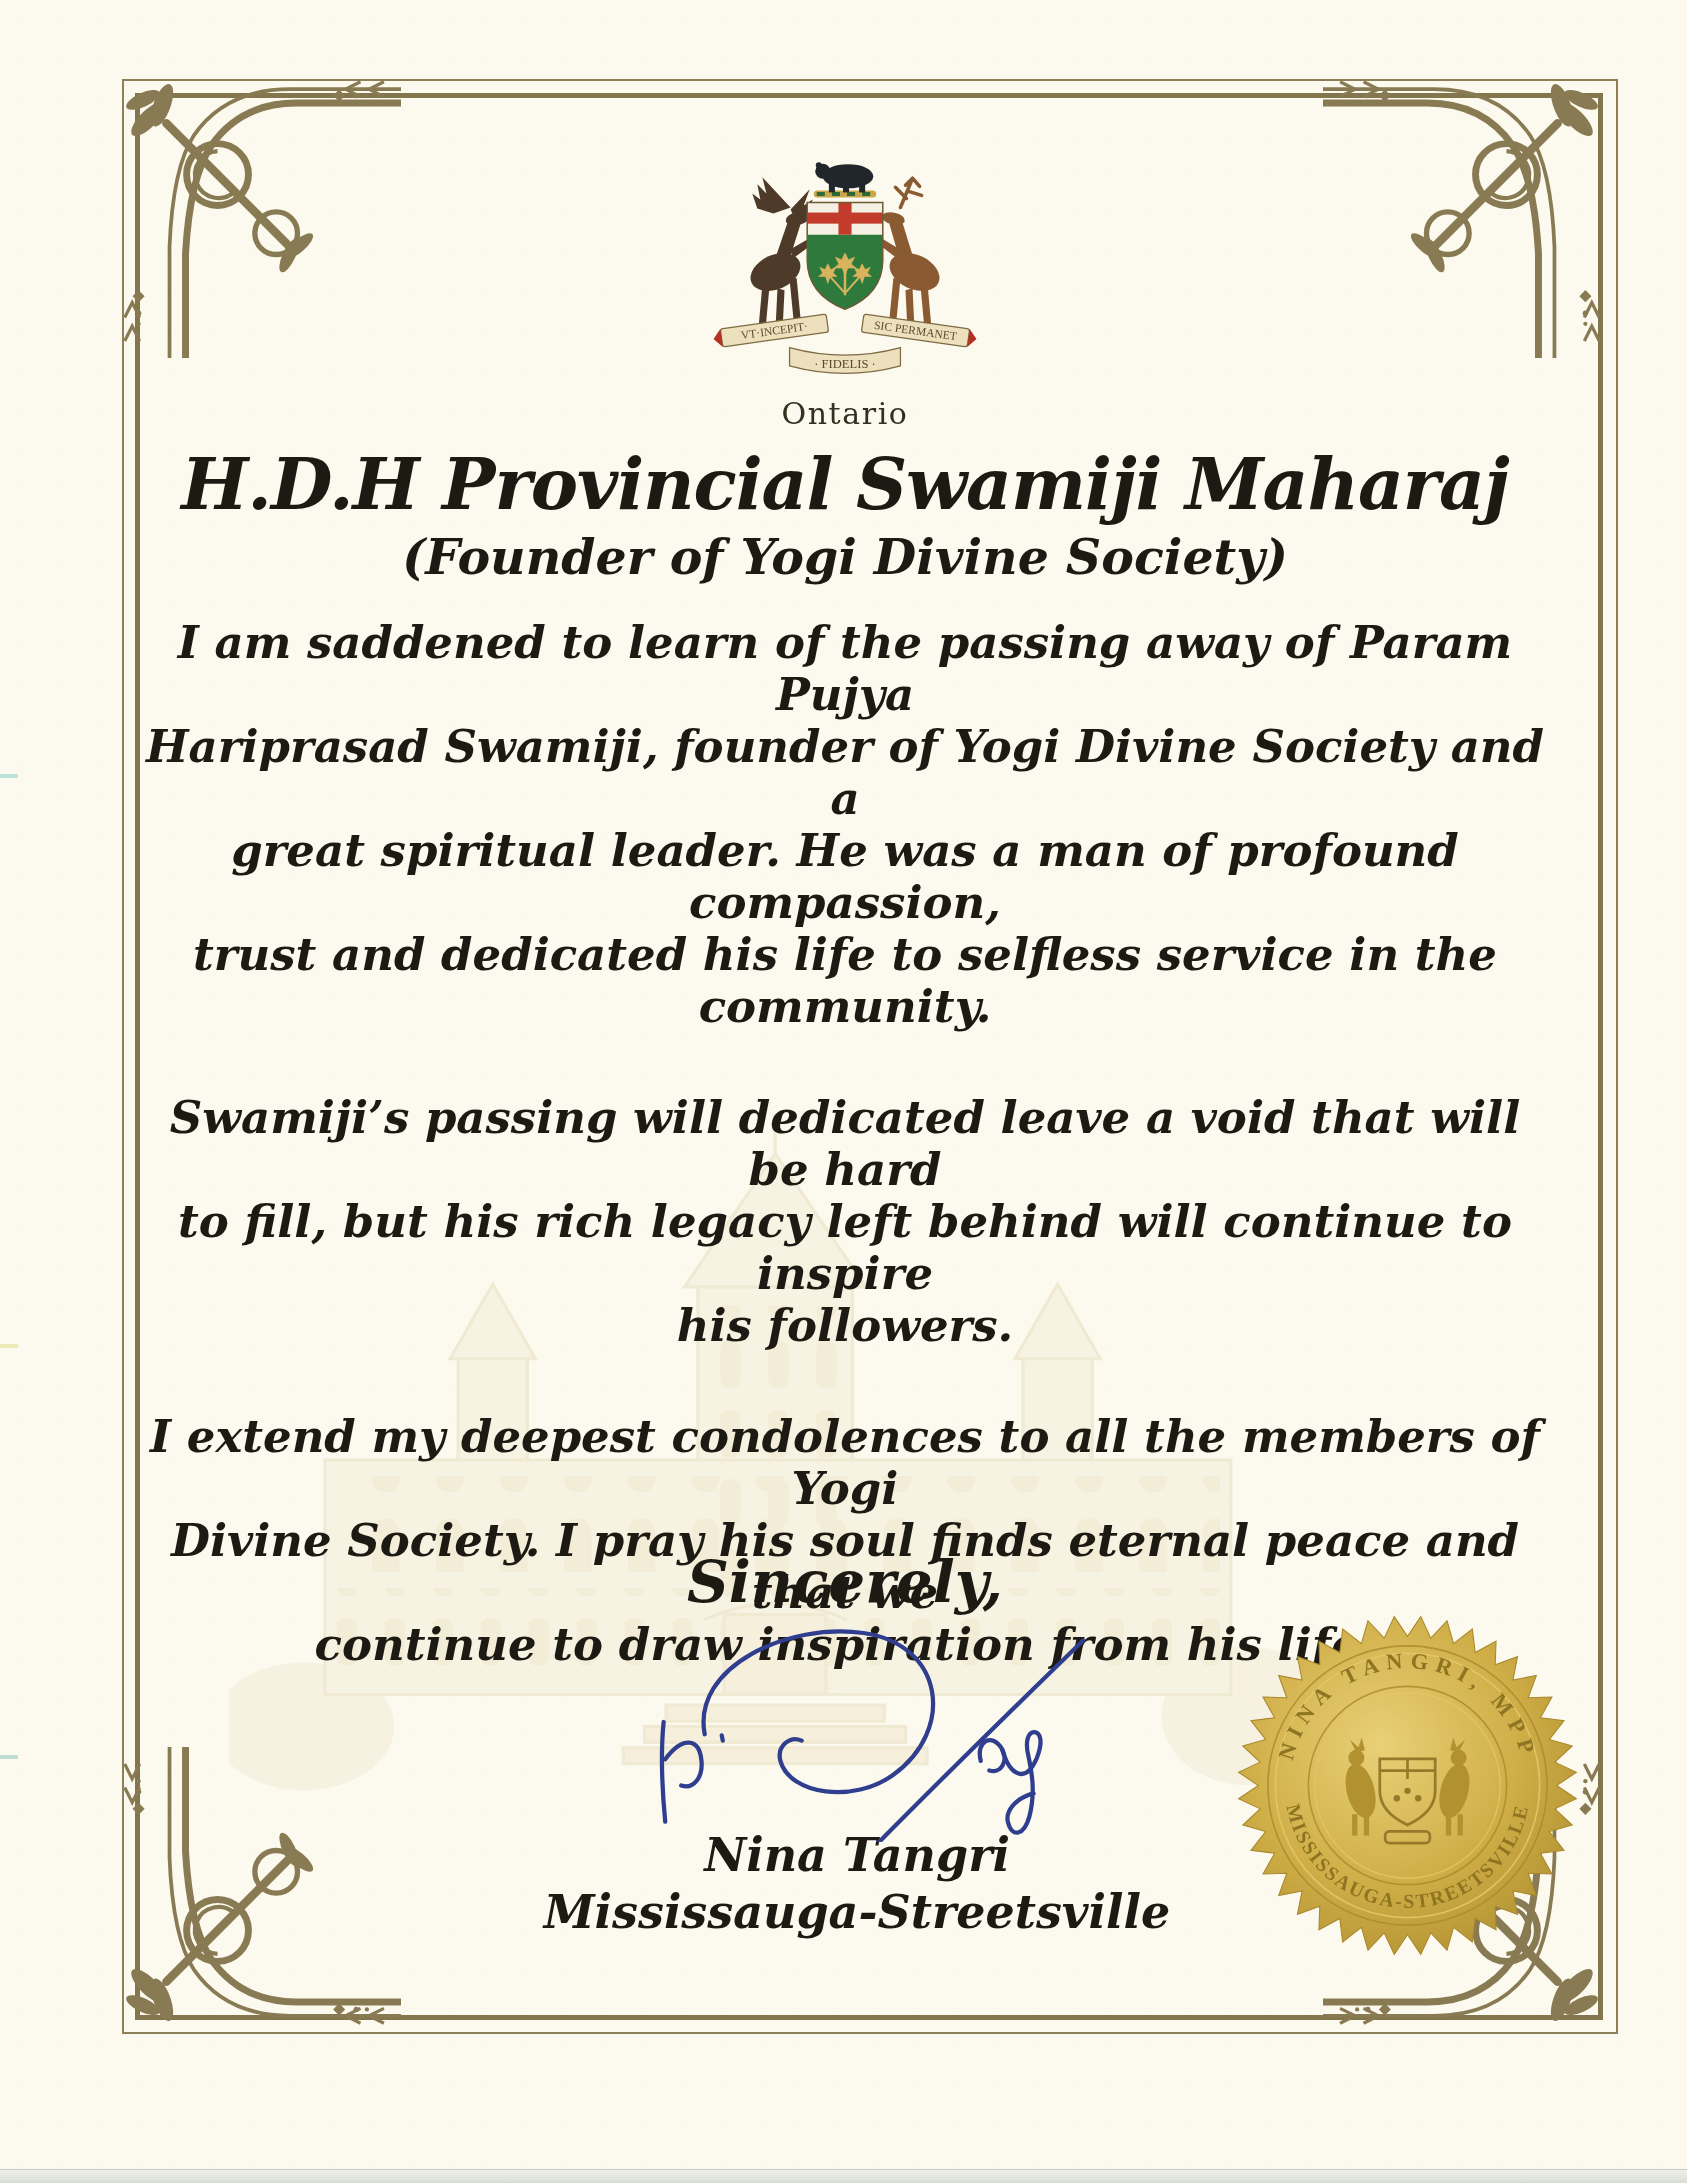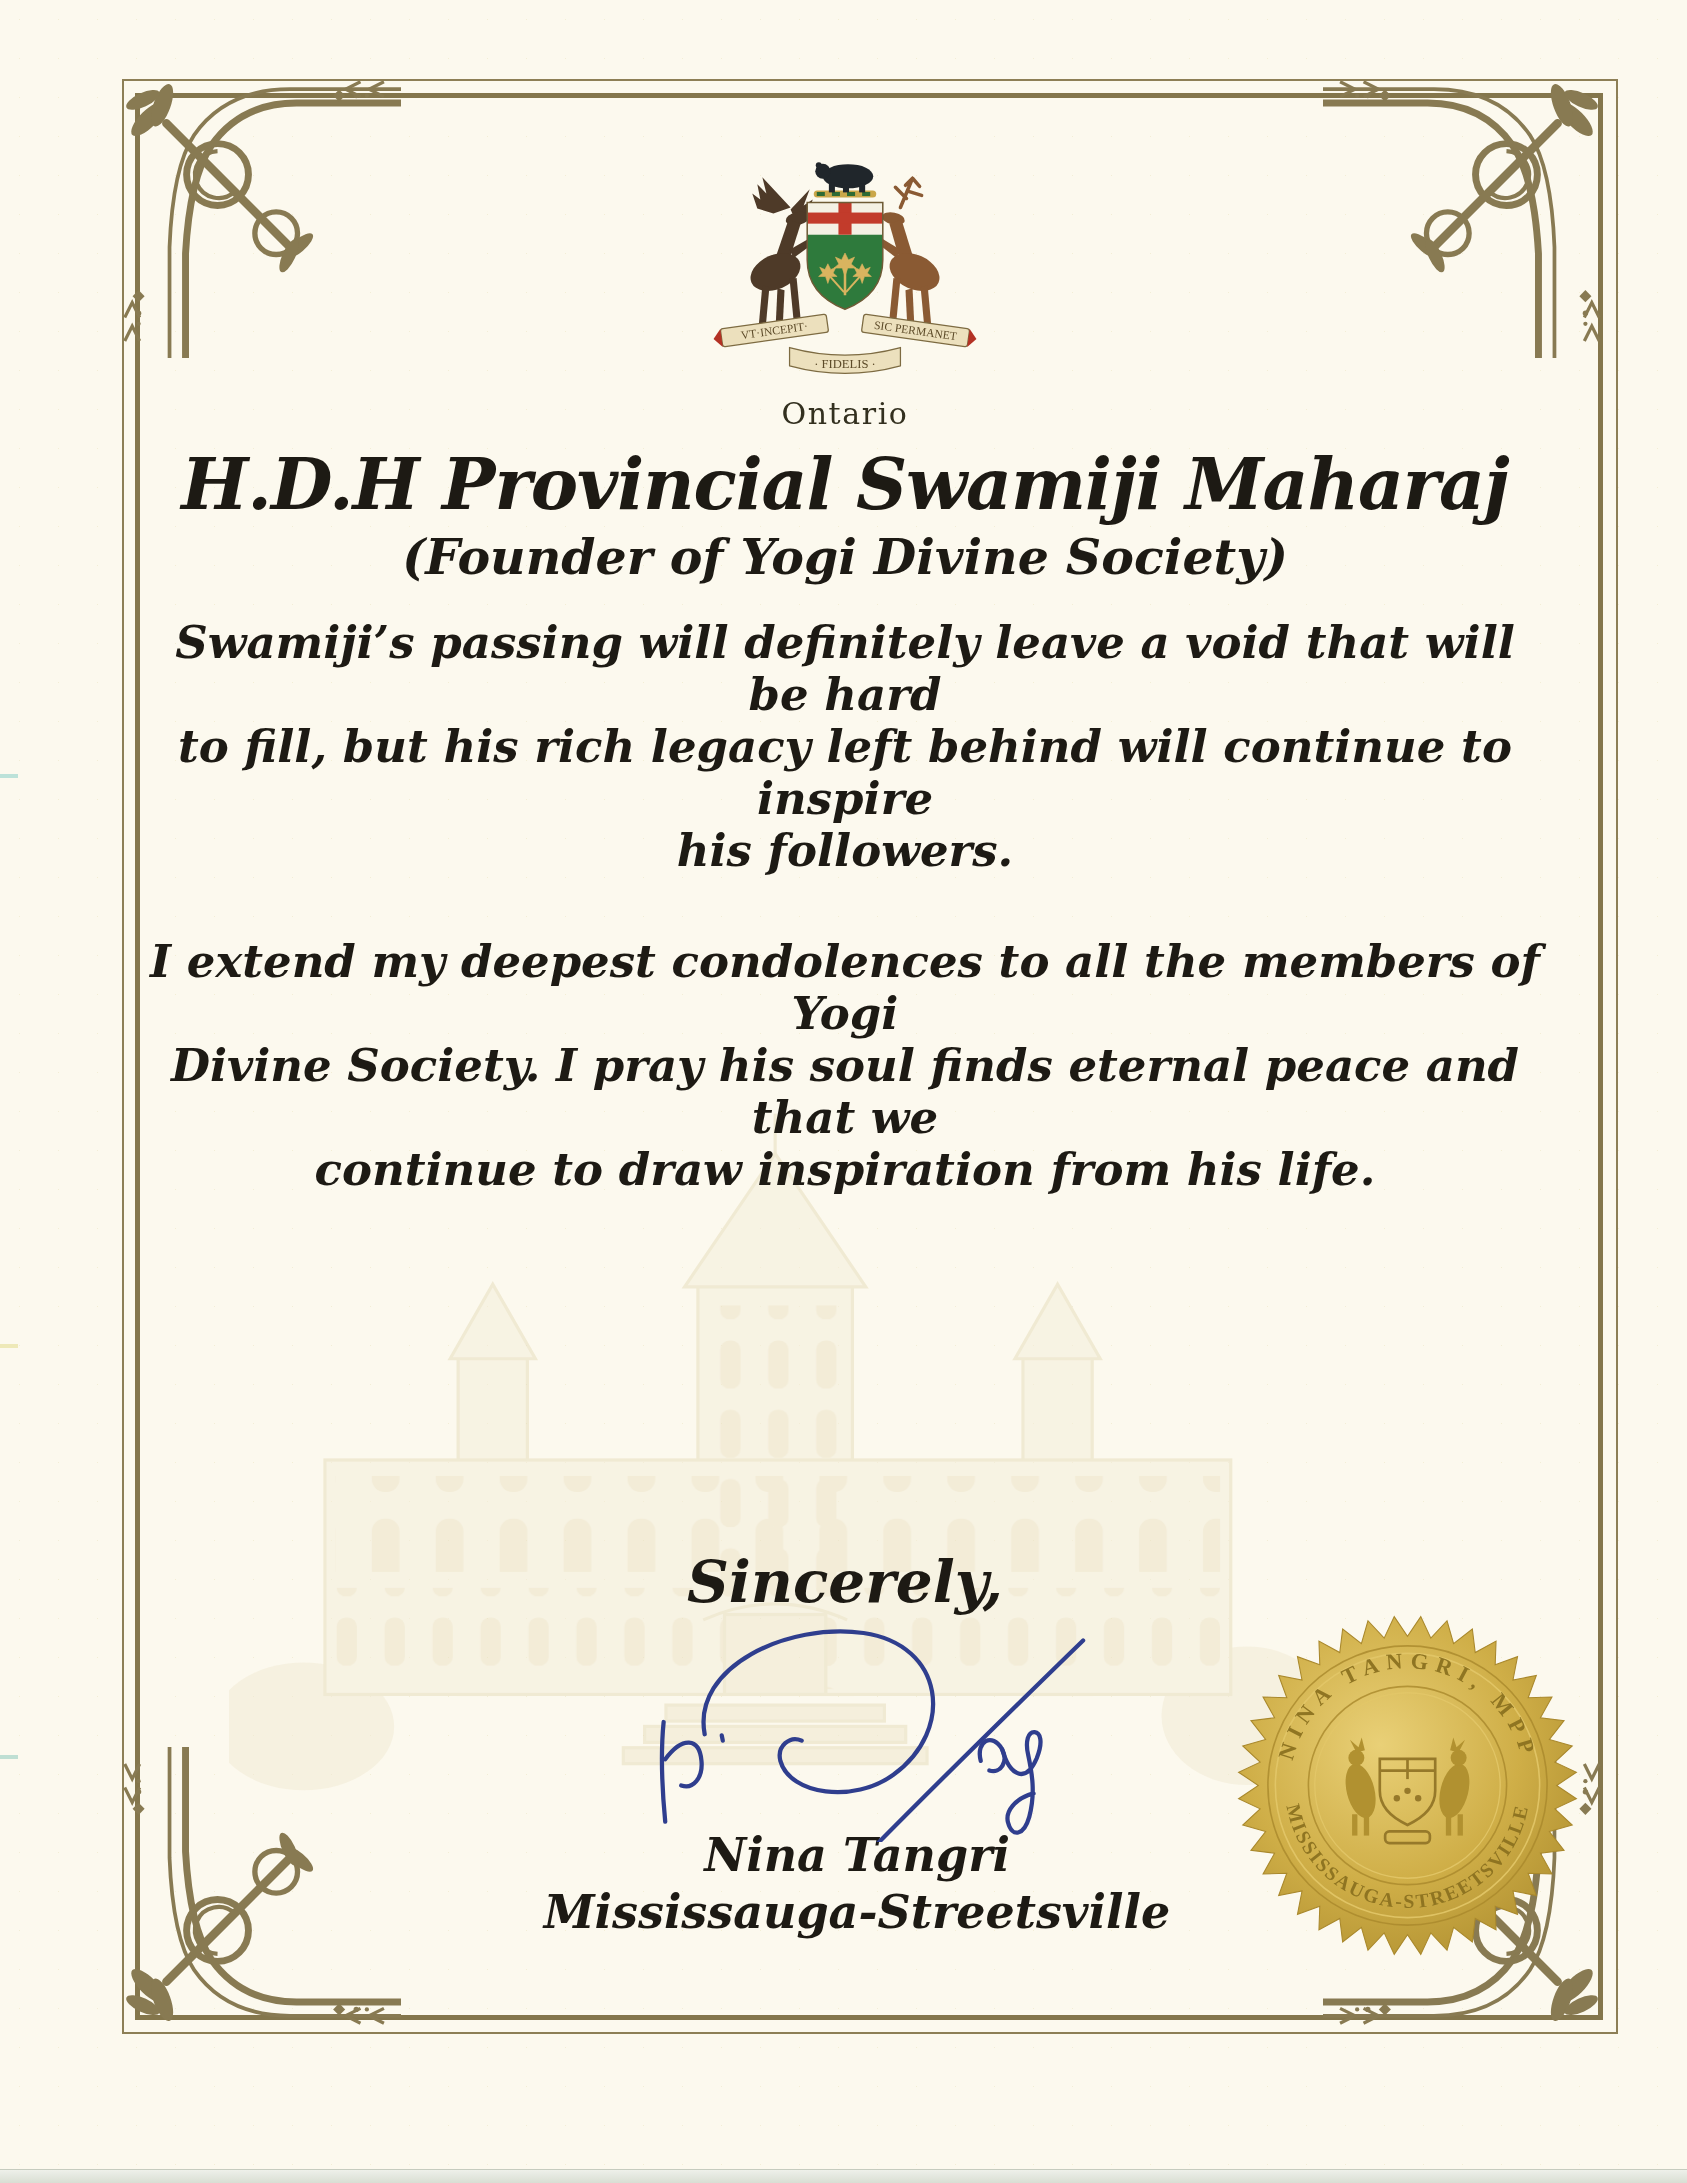--- a/index.html
+++ b/index.html
@@ -208,21 +208,26 @@
         <text x="260" y="446" font-size="25">· FIDELIS ·</text>
       </g>
     </svg>
 
     <div class="ontario-caption">Ontario</div>
 
     <div class="doc-title">H.D.H Provincial Swamiji Maharaj</div>
     <div class="doc-subtitle">(Founder of Yogi Divine Society)</div>
 
     <div class="body-text">
-      <p>Swamiji’s passing will definitely leave a void that will be hard
+      <p>I am saddened to learn of the passing away of Param Pujya
+Hariprasad Swamiji, founder of Yogi Divine Society and a
+great spiritual leader. He was a man of profound compassion,
+trust and dedicated his life to selfless service in the
+community.</p>
+      <p>Swamiji’s passing will dedicated leave a void that will be hard
 to fill, but his rich legacy left behind will continue to inspire
 his followers.</p>
       <p>I extend my deepest condolences to all the members of Yogi
 Divine Society. I pray his soul finds eternal peace and that we
 continue to draw inspiration from his life.</p>
     </div>
 
     <div class="salutation">Sincerely,</div>
 
     <div class="sig-block">

